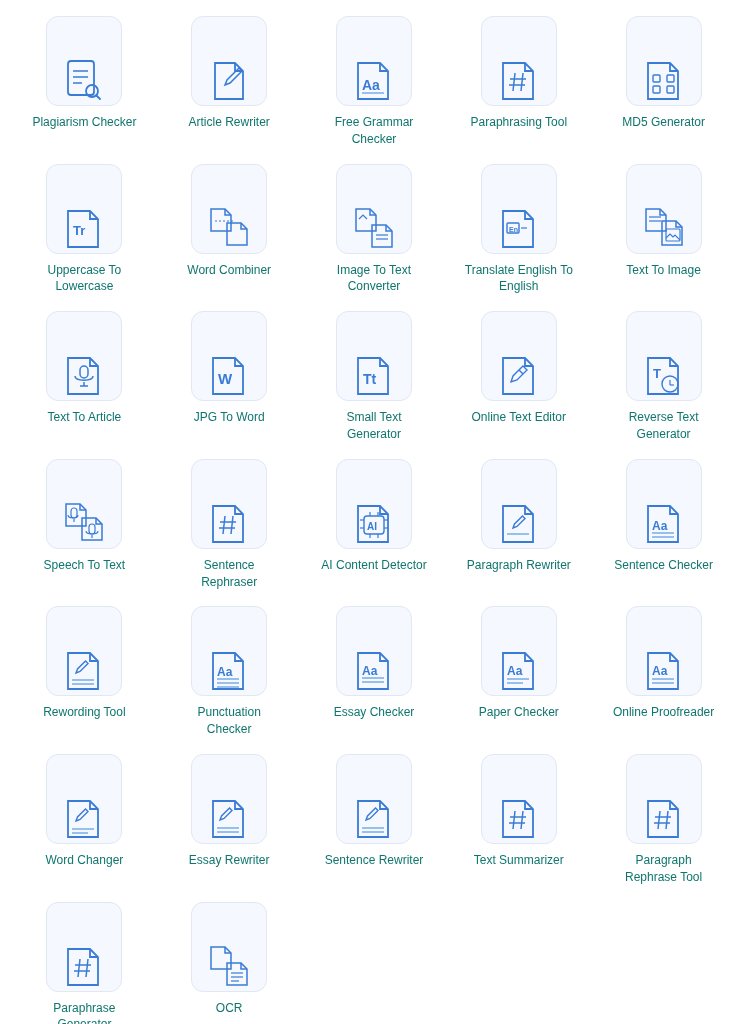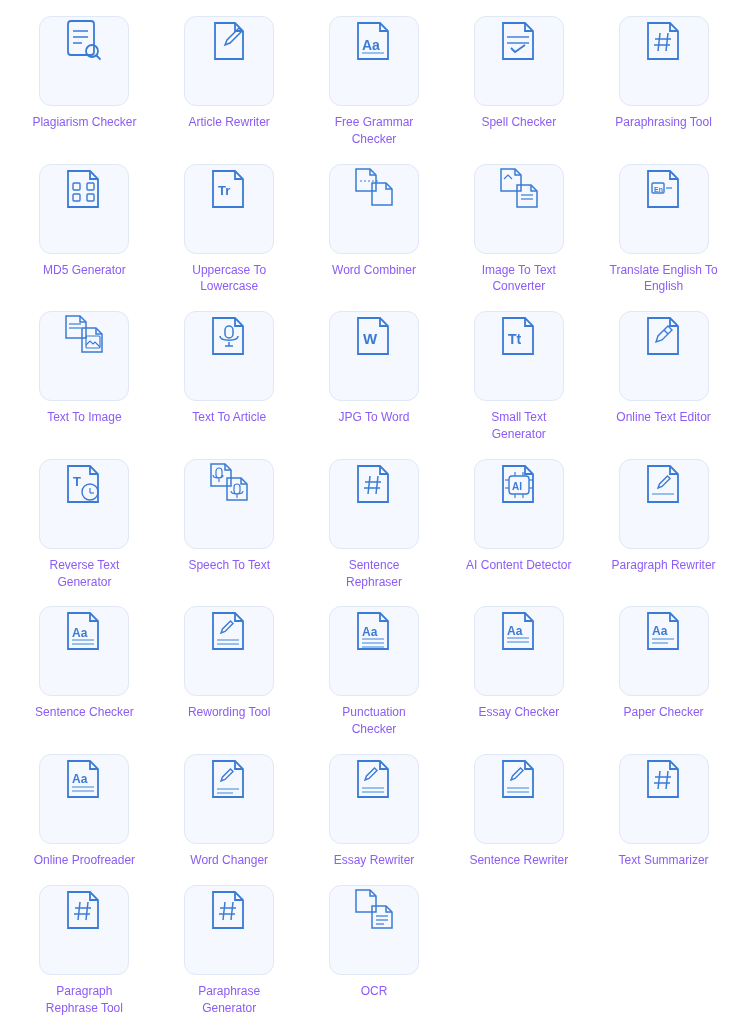--- a/index.html
+++ b/index.html
@@ -15,36 +15,36 @@
       gap: 16px 8px;
     }
     .tool-item {
       display: flex;
       flex-direction: column;
       align-items: center;
       gap: 8px;
       cursor: pointer;
     }
     .icon-box {
-      width: 90px;
+      width: 76px;
       height: 90px;
       background: #f5f8ff;
       border-radius: 12px;
       border: 1px solid #e0e8f5;
       display: flex;
-      align-items: flex-start;
+      align-items: flex-end;
       justify-content: center;
     }
     .icon-box svg {
       width: 48px;
       height: 48px;
     }
     .tool-label {
       font-size: 12px;
-      color: #8b5cf6;
+      color: #0f766e;
       text-align: center;
       line-height: 1.4;
       max-width: 110px;
     }
   </style>
 </head>
 <body>
 
 <div class="grid">
 <div class="tool-item">
@@ -73,32 +73,20 @@
     <div class="tool-item">
       <div class="icon-box">
         <svg viewBox="0 0 48 48" fill="none" xmlns="http://www.w3.org/2000/svg">
         <path d="M8 6h22l8 8v28H8V6z" stroke="#3a7bd5" stroke-width="1.8" fill="none"></path>
         <path d="M30 6v8h8" stroke="#3a7bd5" stroke-width="1.8" fill="none"></path>
         <text x="12" y="33" font-size="14" fill="#3a7bd5" font-family="Arial" font-weight="bold">Aa</text>
         <line x1="12" y1="36" x2="34" y2="36" stroke="#5a9ae0" stroke-width="1.2"></line>
       </svg>
       </div>
       <span class="tool-label">Free Grammar Checker</span>
-    </div>
-    <div class="tool-item">
-      <div class="icon-box">
-        <svg viewBox="0 0 48 48" fill="none" xmlns="http://www.w3.org/2000/svg">
-        <path d="M8 6h22l8 8v28H8V6z" stroke="#3a7bd5" stroke-width="1.8" fill="none"></path>
-        <path d="M30 6v8h8" stroke="#3a7bd5" stroke-width="1.8" fill="none"></path>
-        <line x1="12" y1="20" x2="34" y2="20" stroke="#3a7bd5" stroke-width="1.4"></line>
-        <line x1="12" y1="26" x2="34" y2="26" stroke="#3a7bd5" stroke-width="1.4"></line>
-        <polyline points="16,31 20,35 30,28" stroke="#3a7bd5" stroke-width="1.8" fill="none"></polyline>
-      </svg>
-      </div>
-      <span class="tool-label">Spell Checker</span>
     </div>
     <div class="tool-item">
       <div class="icon-box">
         <svg viewBox="0 0 48 48" fill="none" xmlns="http://www.w3.org/2000/svg">
         <path d="M8 6h22l8 8v28H8V6z" stroke="#3a7bd5" stroke-width="1.8" fill="none"></path>
         <path d="M30 6v8h8" stroke="#3a7bd5" stroke-width="1.8" fill="none"></path>
         <line x1="20" y1="16" x2="18" y2="34" stroke="#3a7bd5" stroke-width="1.5"></line>
         <line x1="28" y1="16" x2="26" y2="34" stroke="#3a7bd5" stroke-width="1.5"></line>
         <line x1="15" y1="22" x2="31" y2="22" stroke="#3a7bd5" stroke-width="1.5"></line>
         <line x1="14" y1="28" x2="30" y2="28" stroke="#3a7bd5" stroke-width="1.5"></line>

